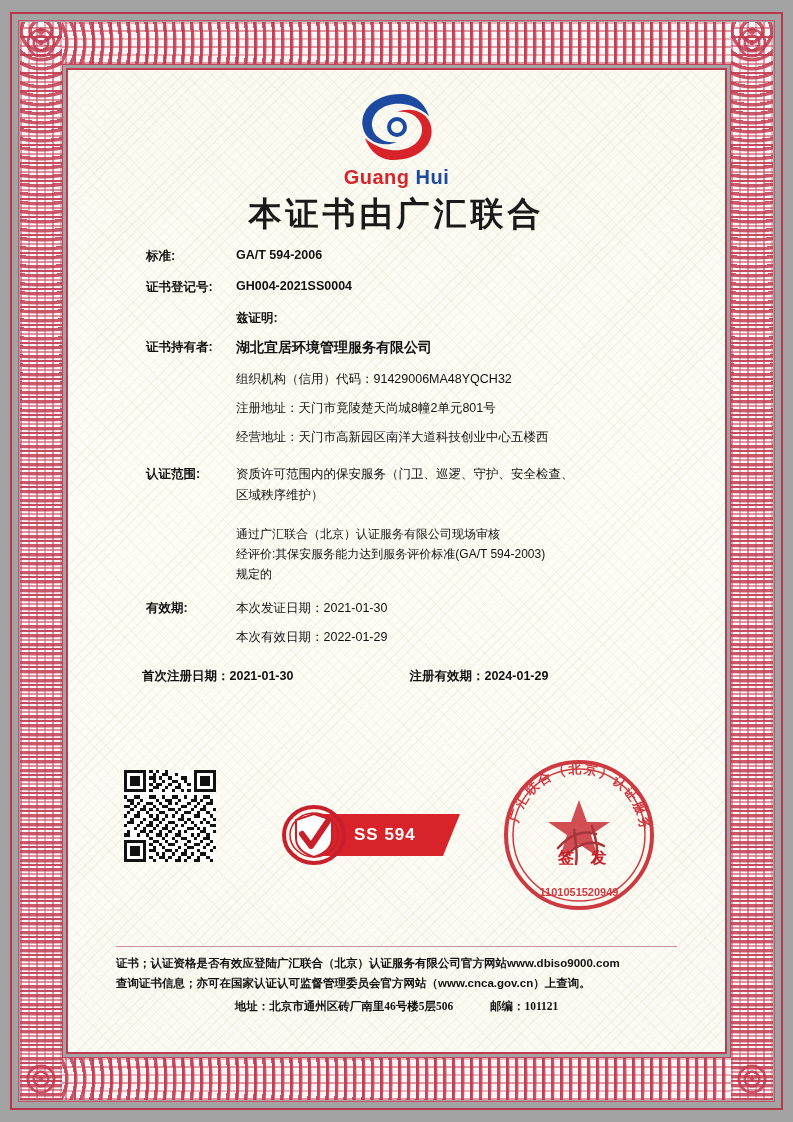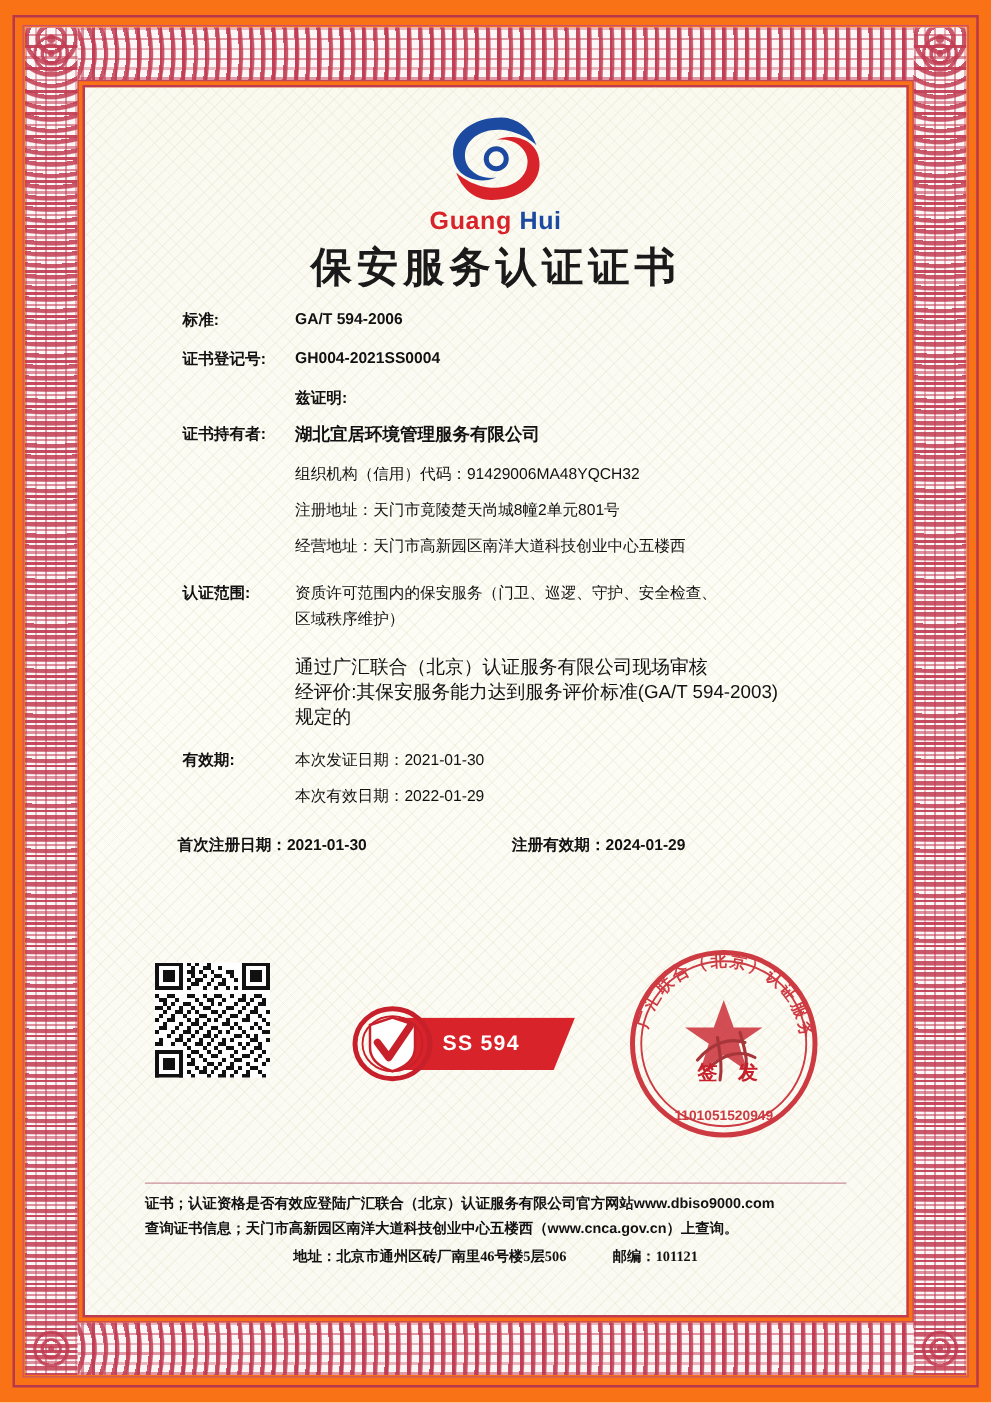--- a/index.html
+++ b/index.html
@@ -12,21 +12,21 @@
     height: 1122px;
     font-family: "Liberation Sans", sans-serif;
     overflow: hidden;
   }
 
   
   .cert {
     position: relative;
     width: 793px;
     height: 1122px;
-    background: #f97316;
+    background: #a3a3a3;
     box-sizing: border-box;
   }
 
   .border-outer {
     position: absolute;
     left: 10px;
     top: 12px;
     right: 10px;
     bottom: 12px;
     border: 2px solid #b9374a;
@@ -209,21 +209,21 @@
     font-size: 14px;
     font-weight: bold;
   }
   .spacer-8 { height: 8px; }
 
   .scope-line2 { margin-top: 4px; }
 
   
   .para {
     margin-left: 168px;
-    font-size: 15px;
+    font-size: 12px;
     color: #111;
     line-height: 20px;
     margin-top: 20px;
   }
   .grade {
     margin-left: 168px;
     margin-top: 4px;
     text-align: left;
     padding-left: 42px;
     color: #c9252c;
@@ -366,21 +366,21 @@
           <path d="M48 70 C74 70 90 54 86 36 C83 22 66 16 52 22 C64 20 76 27 77 38 C78 52 64 62 46 60 C30 58 20 48 20 48 C24 60 34 70 48 70 Z" fill="#d8232a"></path>
           <circle cx="52" cy="37" r="8" fill="none" stroke="#1b4aa0" stroke-width="4"></circle>
         </svg>
       </div>
       <div class="logo-text">
         <span class="g1">Guang</span>
         <span class="g2">Hui</span>
       </div>
     </div>
 
-    <div class="cert-title">保安服务认证证书</div>
+    <div class="cert-title">本证书由广汇联合</div>
 
     <div class="fields">
 
       <div class="row">
         <div class="label">标准:</div>
         <div class="value">GA/T 594-2006</div>
       </div>
 
       <div class="row">
         <div class="label">证书登记号:</div>
@@ -691,21 +691,21 @@
           </g>
         </svg>
       </div>
 
       <div class="seal-sign">签 发</div>
     </div>
 
     <div class="footer">
       <div class="footer-rule"></div>
       <p>证书；认证资格是否有效应登陆广汇联合（北京）认证服务有限公司官方网站www.dbiso9000.com</p>
-      <p>查询证书信息；天门市高新园区南洋大道科技创业中心五楼西（www.cnca.gov.cn）上查询。</p>
+      <p>查询证书信息；亦可在国家认证认可监督管理委员会官方网站（www.cnca.gov.cn）上查询。</p>
       <p class="addr">
         <span>地址：北京市通州区砖厂南里46号楼5层506</span>
         <span class="zip">邮编：101121</span>
       </p>
     </div>
 
   </div>
 </div>
 
 </body></html>

